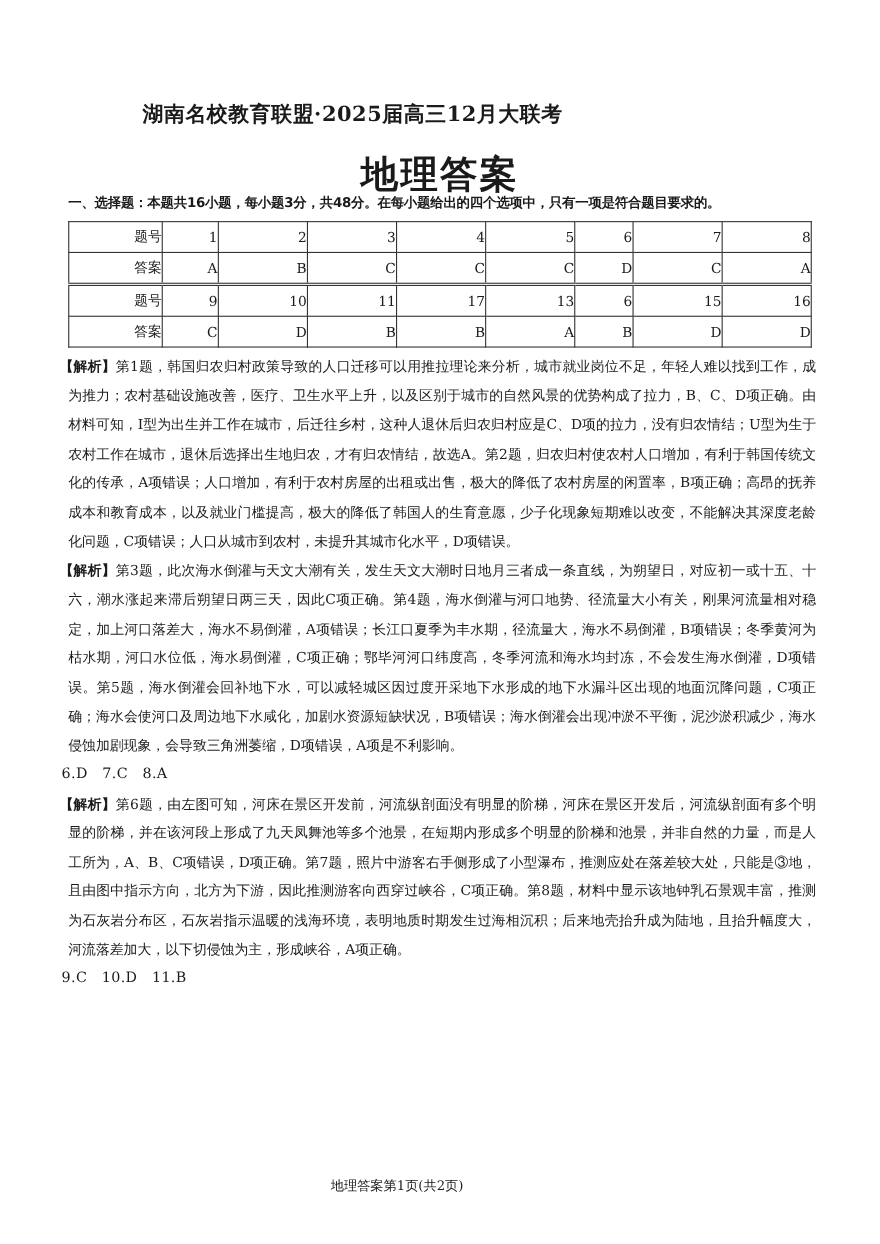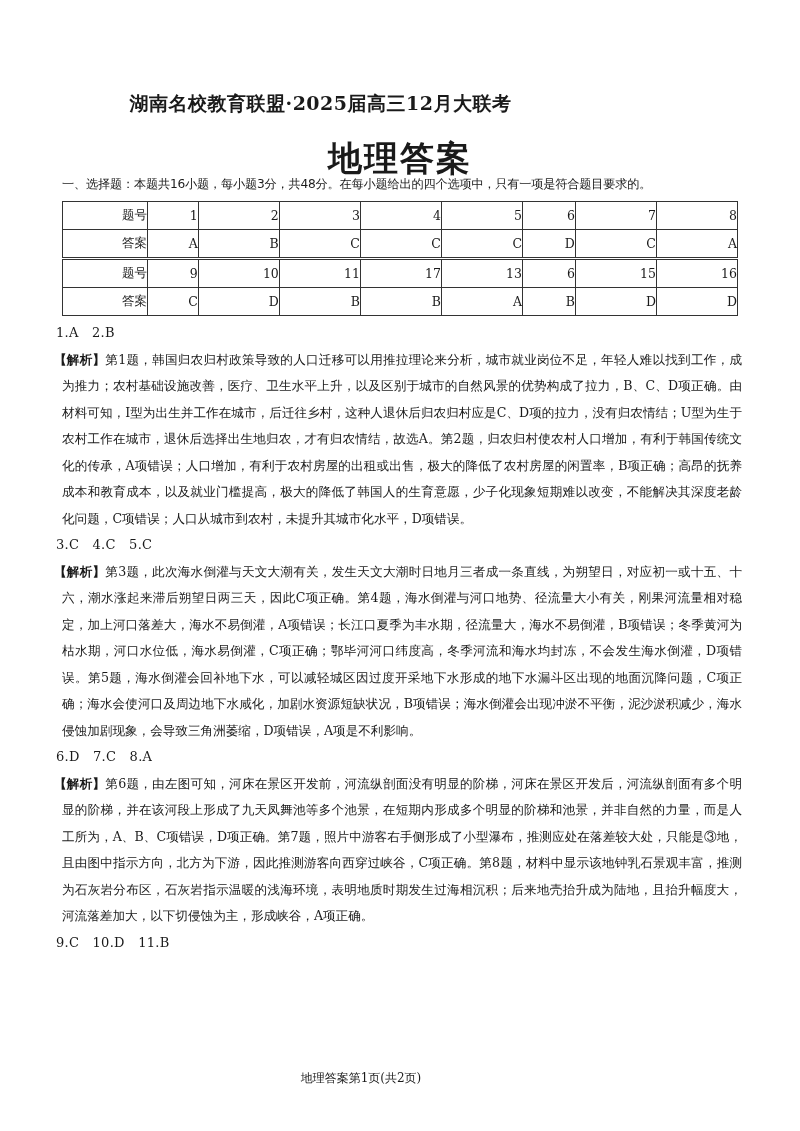--- a/index.html
+++ b/index.html
@@ -13,21 +13,21 @@
     font-family: "DejaVu Serif", serif; font-weight: bold; font-size: 19px;
     letter-spacing: 0.5px;
   }
   .doc-title {
     position: absolute; top: 136px; left: 0; width: 800px; text-align: center;
     font-family: "DejaVu Sans", sans-serif; font-weight: bold; font-size: 34px;
     letter-spacing: 2px;
   }
   .section-heading {
     position: absolute; top: 176px; left: 62px; width: 690px;
-    font-family: "DejaVu Sans", sans-serif; font-weight: normal; font-size: 12.2px;
+    font-family: "DejaVu Sans", sans-serif; font-weight: bold; font-size: 12.2px;
     white-space: nowrap; letter-spacing: -0.2px;
   }
   table.answers {
     position: absolute; top: 201px; left: 62px; width: 676px;
     border-collapse: collapse; font-family: "DejaVu Serif", serif; font-size: 12.5px;
   }
   table.answers td {
     border: 1px solid #333; height: 27px; text-align: right; padding: 0;
   }
   table.answers td.head { width: 84px; }
@@ -96,25 +96,23 @@
     <td>A</td>
     <td>B</td>
     <td>D</td>
     <td>D</td>
   </tr>
 </tbody>
   </table>
 
 <div class="content">
   <div class="para-block">
-    <div class="qnums">1.A　2.B</div>
     <p class="para"><span class="tag">【解析】</span><span>第1题，韩国归农归村政策导致的人口迁移可以用推拉理论来分析，城市就业岗位不足，年轻人难以找到工作，成为推力；农村基础设施改善，医疗、卫生水平上升，以及区别于城市的自然风景的优势构成了拉力，B、C、D项正确。由材料可知，I型为出生并工作在城市，后迁往乡村，这种人退休后归农归村应是C、D项的拉力，没有归农情结；U型为生于农村工作在城市，退休后选择出生地归农，才有归农情结，故选A。第2题，归农归村使农村人口增加，有利于韩国传统文化的传承，A项错误；人口增加，有利于农村房屋的出租或出售，极大的降低了农村房屋的闲置率，B项正确；高昂的抚养成本和教育成本，以及就业门槛提高，极大的降低了韩国人的生育意愿，少子化现象短期难以改变，不能解决其深度老龄化问题，C项错误；人口从城市到农村，未提升其城市化水平，D项错误。</span></p>
   </div>
   <div class="para-block">
-    <div class="qnums">3.C　4.C　5.C</div>
     <p class="para"><span class="tag">【解析】</span><span>第3题，此次海水倒灌与天文大潮有关，发生天文大潮时日地月三者成一条直线，为朔望日，对应初一或十五、十六，潮水涨起来滞后朔望日两三天，因此C项正确。第4题，海水倒灌与河口地势、径流量大小有关，刚果河流量相对稳定，加上河口落差大，海水不易倒灌，A项错误；长江口夏季为丰水期，径流量大，海水不易倒灌，B项错误；冬季黄河为枯水期，河口水位低，海水易倒灌，C项正确；鄂毕河河口纬度高，冬季河流和海水均封冻，不会发生海水倒灌，D项错误。第5题，海水倒灌会回补地下水，可以减轻城区因过度开采地下水形成的地下水漏斗区出现的地面沉降问题，C项正确；海水会使河口及周边地下水咸化，加剧水资源短缺状况，B项错误；海水倒灌会出现冲淤不平衡，泥沙淤积减少，海水侵蚀加剧现象，会导致三角洲萎缩，D项错误，A项是不利影响。</span></p>
   </div>
   <div class="para-block">
     <div class="qnums">6.D　7.C　8.A</div>
     <p class="para"><span class="tag">【解析】</span><span>第6题，由左图可知，河床在景区开发前，河流纵剖面没有明显的阶梯，河床在景区开发后，河流纵剖面有多个明显的阶梯，并在该河段上形成了九天凤舞池等多个池景，在短期内形成多个明显的阶梯和池景，并非自然的力量，而是人工所为，A、B、C项错误，D项正确。第7题，照片中游客右手侧形成了小型瀑布，推测应处在落差较大处，只能是③地，且由图中指示方向，北方为下游，因此推测游客向西穿过峡谷，C项正确。第8题，材料中显示该地钟乳石景观丰富，推测为石灰岩分布区，石灰岩指示温暖的浅海环境，表明地质时期发生过海相沉积；后来地壳抬升成为陆地，且抬升幅度大，河流落差加大，以下切侵蚀为主，形成峡谷，A项正确。</span></p>
   </div>
   <div class="para-block">
     <div class="qnums">9.C　10.D　11.B</div>
   </div>
 </div>

